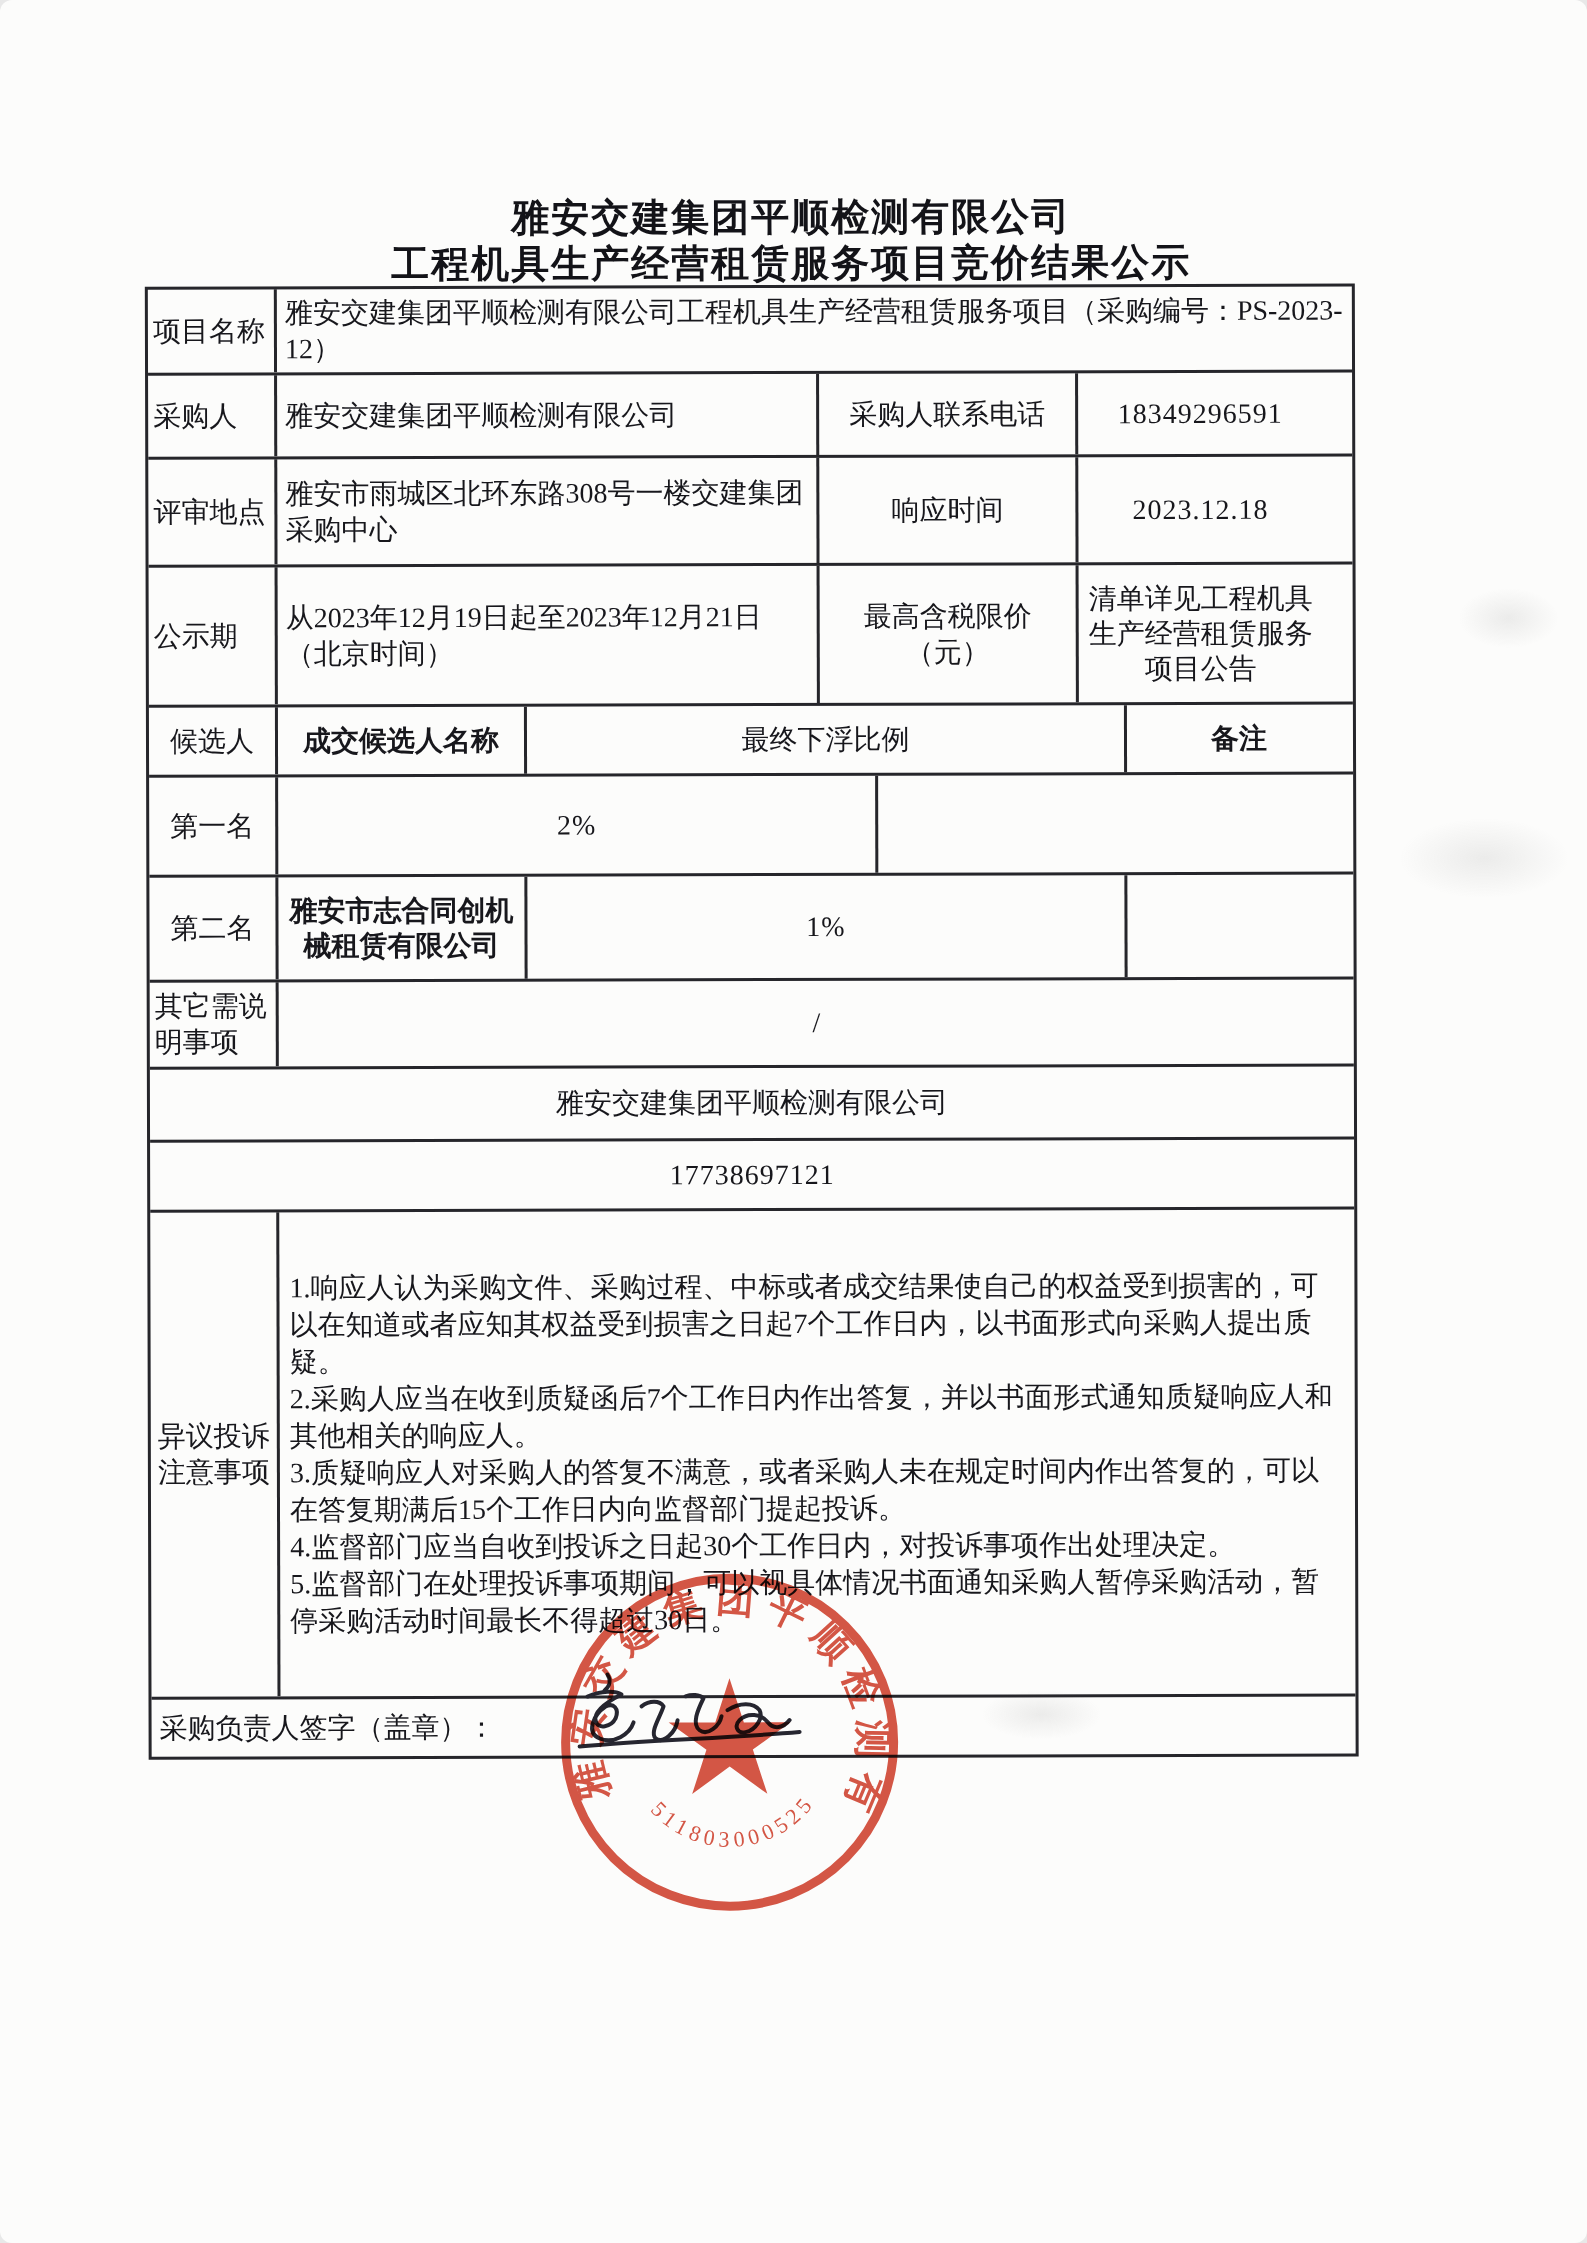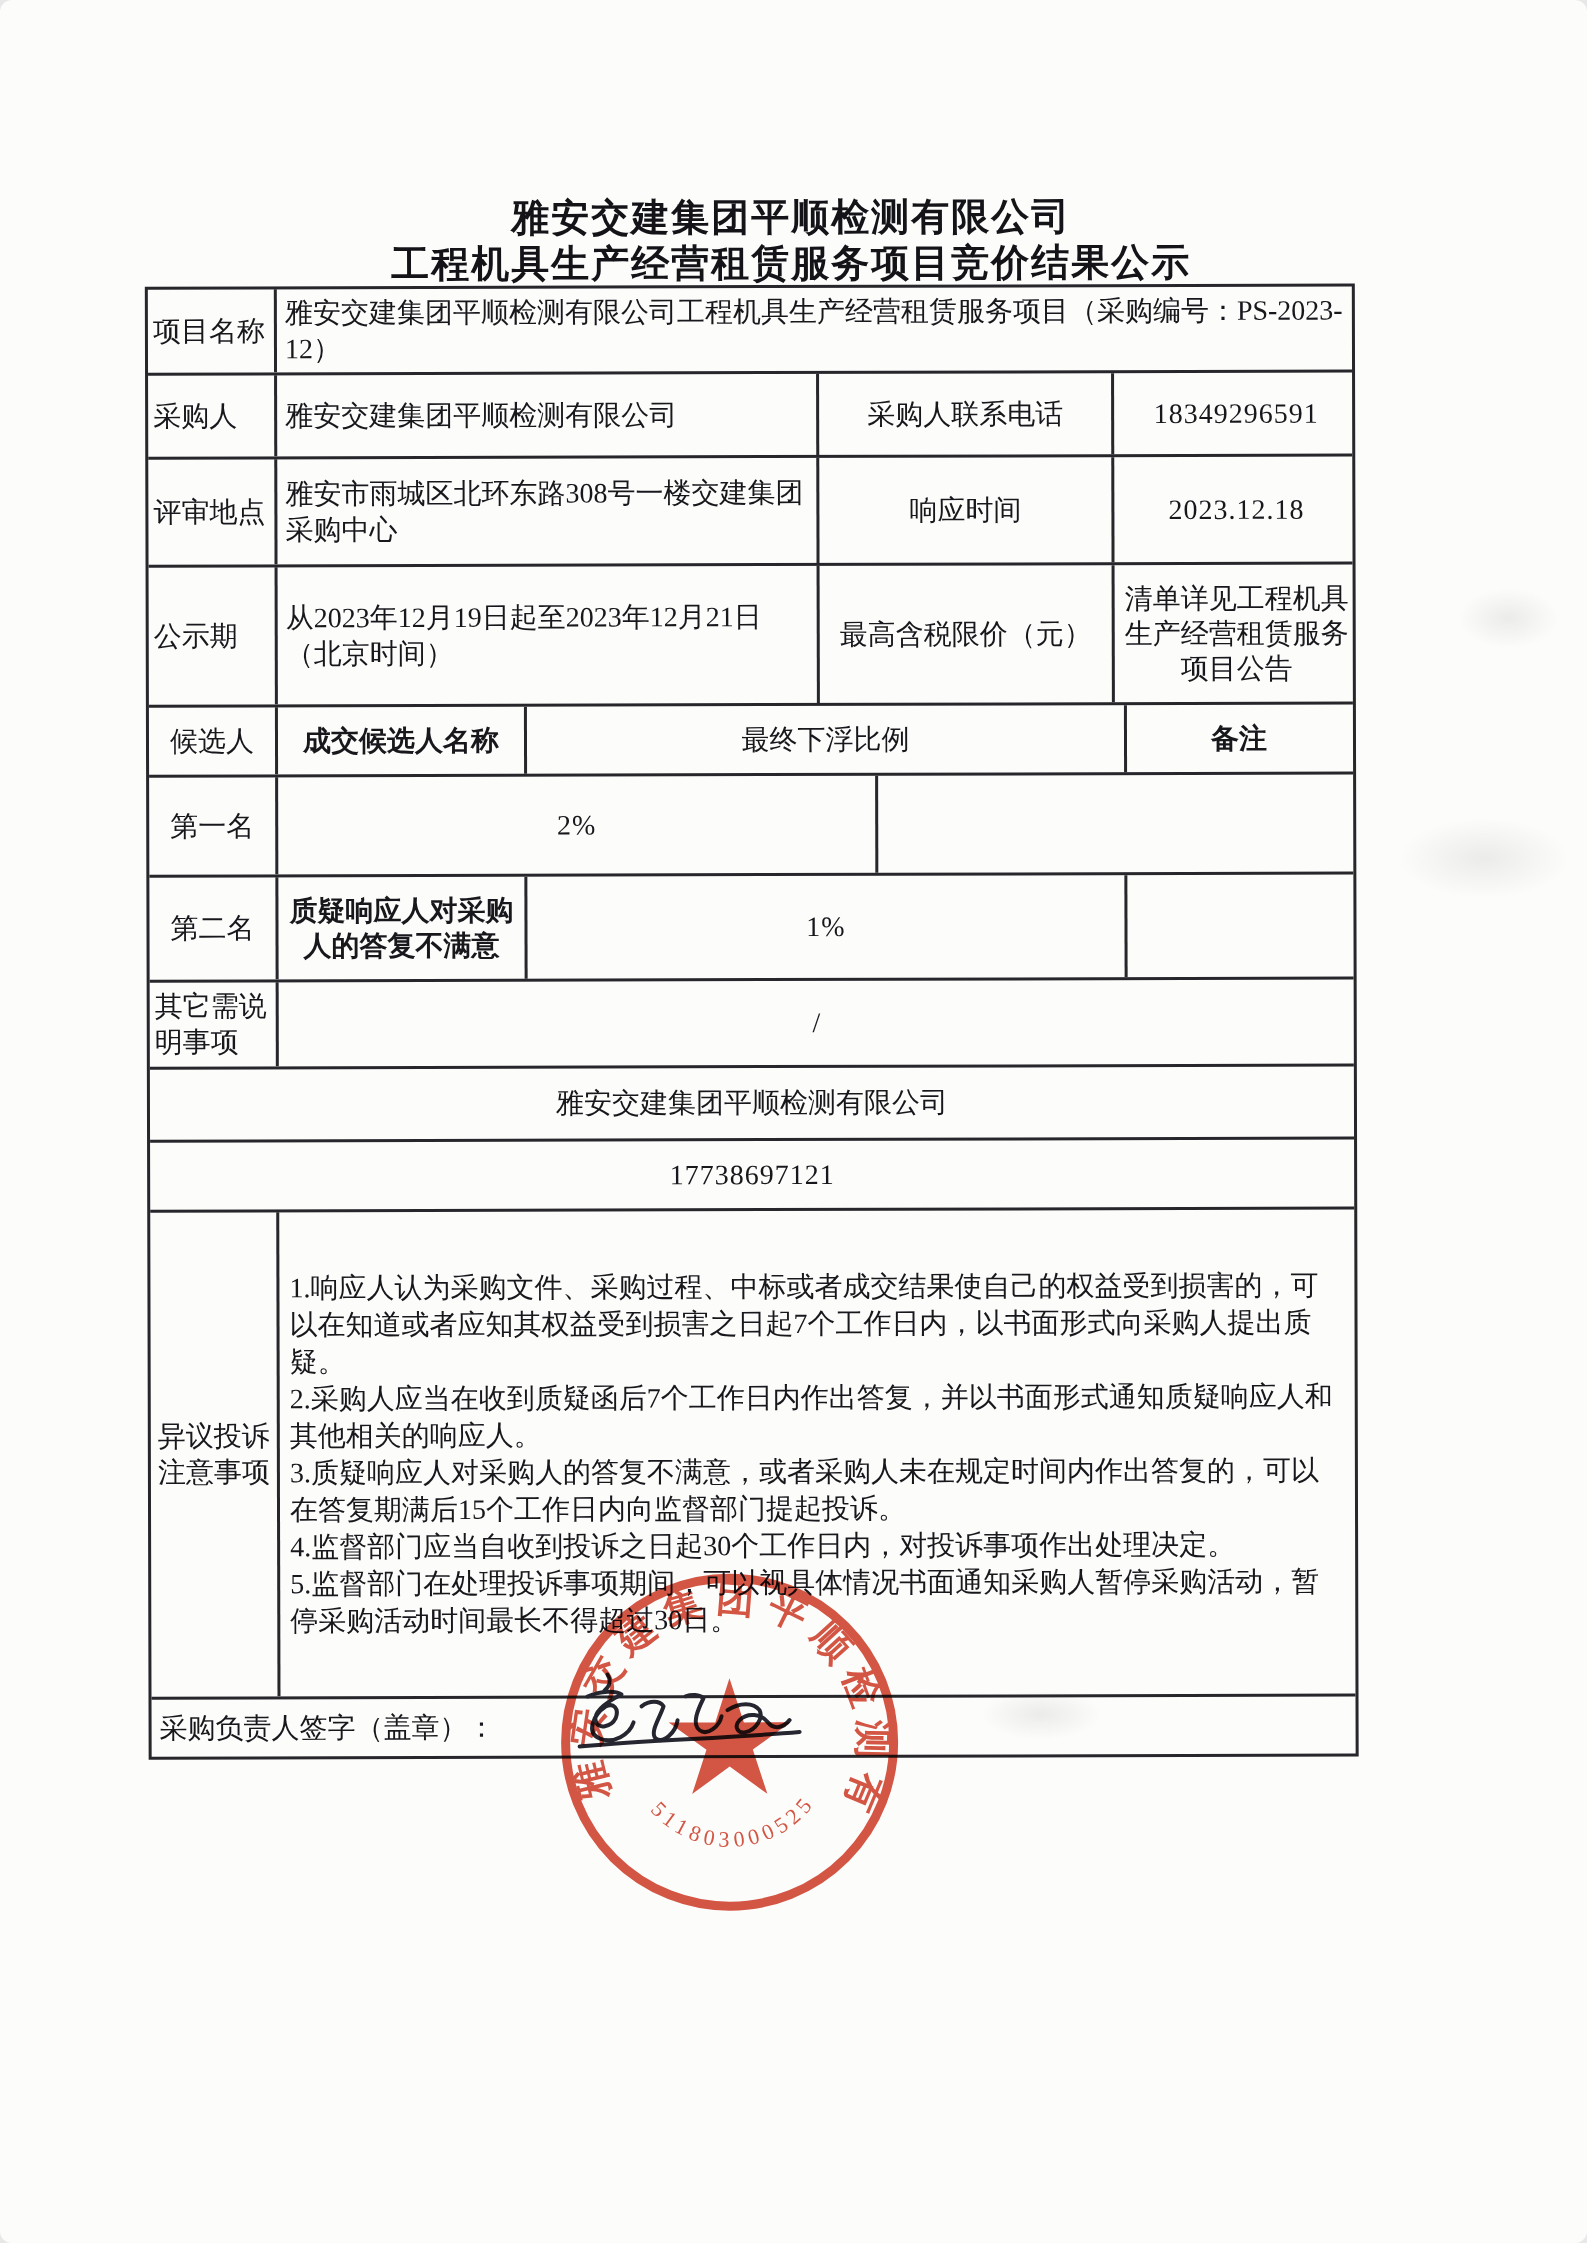--- a/index.html
+++ b/index.html
@@ -30,21 +30,21 @@
     box-sizing:border-box;border-left:3px solid #26262b;
     display:flex;align-items:center;
     padding:4px 8px;overflow:hidden;
   }
   .cell:first-child{border-left:none;}
   .lab{width:126px;flex:none;padding:4px 5px;}
   .ctr{justify-content:center;text-align:center;}
   .grow{flex:1 1 auto;}
   
   .w542{width:542px;flex:none;}
-  .w295{width:295px;flex:none;}
+  .w295{width:259px;flex:none;}
   .w247{width:247px;flex:none;}
   .w257{width:249px;flex:none;font-weight:bold;}
   .w600{width:600px;flex:none;}
   .w227{width:227px;flex:none;font-weight:bold;}
   .small{font-size:28px;line-height:35px;}
   .r1{height:83px;}
   .r2{height:84px;}
   .r3{height:108px;}
   .r4{height:140px;}
   .r5{height:70px;}
@@ -112,21 +112,21 @@
       </div>
 
       <div class="row r6">
         <div class="cell lab ctr">第一名</div>
         <div class="cell w600 ctr num">2%</div>
         <div class="cell w227"></div>
       </div>
 
       <div class="row r7">
         <div class="cell lab ctr">第二名</div>
-        <div class="cell w257 ctr small">质疑响应人对采购人的答复不满意</div>
+        <div class="cell w257 ctr small">雅安市志合同创机械租赁有限公司</div>
         <div class="cell w600 ctr num">1%</div>
         <div class="cell w227"></div>
       </div>
 
       <div class="row r8">
         <div class="cell lab">其它需说明事项</div>
         <div class="cell grow ctr">/</div>
       </div>
 
       <div class="row r9">

